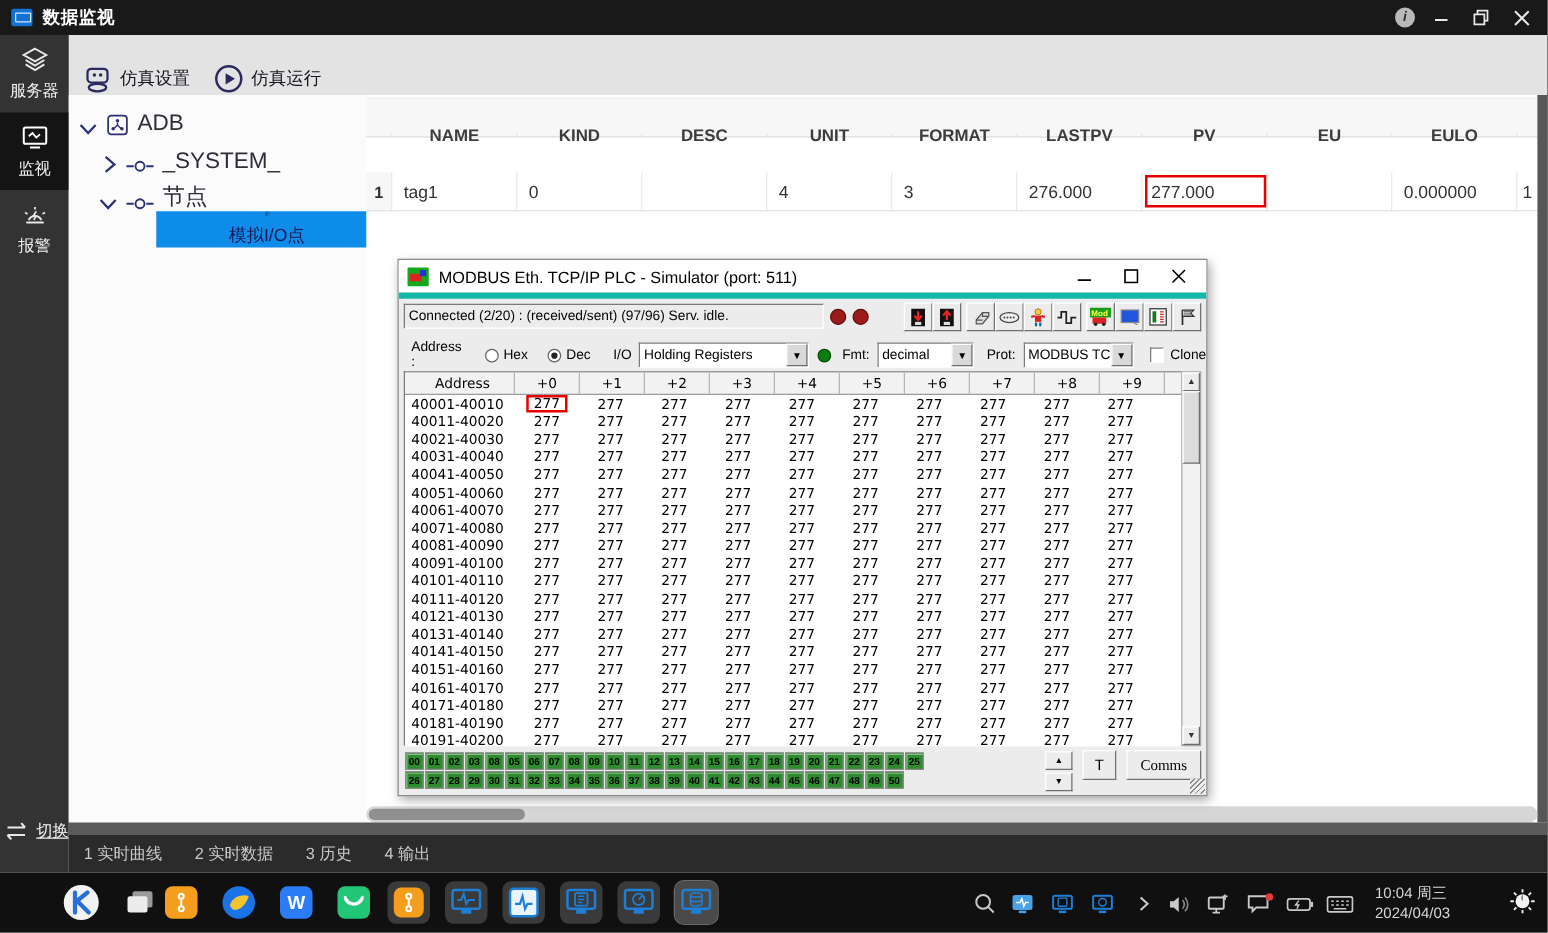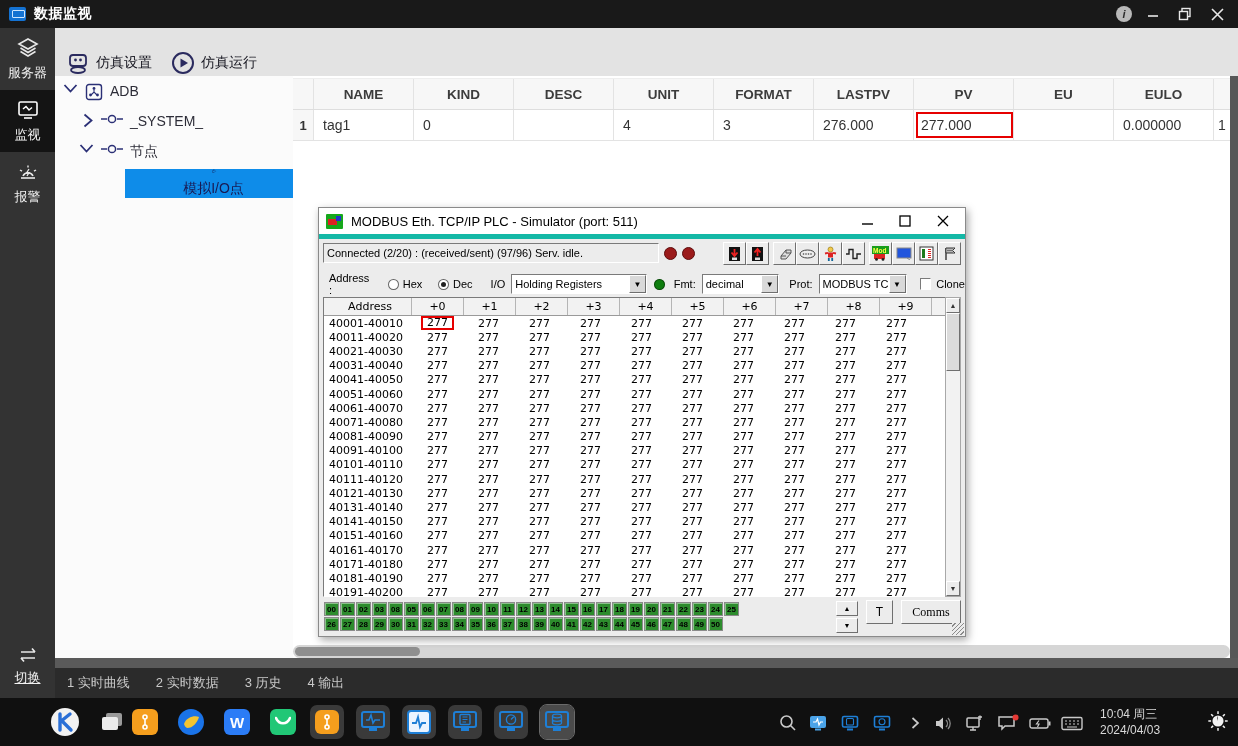--- a/index.html
+++ b/index.html
@@ -20,34 +20,34 @@
   
   #toolbar{left:55px;top:28px;width:1183px;height:48px;background:#e3e3e3;display:flex;align-items:flex-end;gap:18px;padding-left:10px;box-sizing:border-box;}
   .tb-btn{display:flex;align-items:center;gap:5px;color:#15151f;font-size:14px;}
   .tb-btn svg{display:block;}
 
   
   #sidebar{left:0;top:28px;width:55px;height:670px;background:#333333;}
   .sb-item{width:55px;height:62px;display:flex;flex-direction:column;align-items:center;justify-content:center;gap:4px;color:#f2f2f2;font-size:13px;}
   .sb-item.sel{background:#141414;}
   .sb-item svg{display:block;}
-  #sb-bottom{position:absolute;left:0;bottom:4px;width:55px;height:58px;display:flex;flex-direction:column;align-items:center;justify-content:center;gap:3px;color:#f2f2f2;font-size:13px;text-decoration:underline;}
+  #sb-bottom{position:absolute;left:0;bottom:4px;width:55px;height:58px;display:flex;flex-direction:row;align-items:center;justify-content:center;gap:3px;color:#f2f2f2;font-size:13px;text-decoration:underline;}
 
   
   #tree{left:55px;top:76px;width:238px;height:582px;background:#fbfbfb;}
-  .tree-row{position:absolute;display:flex;align-items:flex-start;gap:7px;font-size:14px;color:#2d2d38;height:26px;}
+  .tree-row{position:absolute;display:flex;align-items:flex-end;gap:7px;font-size:18px;color:#2d2d38;height:26px;}
   .tree-row svg{display:block;}
   #tree-leaf{position:absolute;left:70px;top:93px;width:168px;height:29px;background:#0e8ce9;
     display:flex;align-items:center;gap:7px;padding-left:9px;box-sizing:border-box;color:#191a53;font-size:14px;flex-direction:column;}
 
   
   #tagtable{left:293px;top:78px;width:938px;}
   .tt-row{display:flex;}
   .tt-h{height:30px;background:#f7f7f7;border-bottom:1px solid #dedede;border-top:1px solid #eee;}
-  .tt-cell{box-sizing:border-box;border-right:1px solid #e3e3e3;font-size:13.5px;display:flex;align-items:center;}
+  .tt-cell{box-sizing:border-box;border-right:1px solid #e3e3e3;font-size:13.5px;display:flex;align-items:center;margin-top:28px;}
   .tt-h .tt-cell{justify-content:center;font-weight:700;color:#3c3c3c;}
   .tt-d .tt-cell{height:31px;border-bottom:1px solid #e3e3e3;color:#333;font-size:14px;padding-left:9px;background:#fff;}
   .w-num{width:21px;justify-content:center!important;padding-left:0!important;}
   .tt-d .w-num{background:#f7f7f7;font-weight:700;font-size:13px;}
   .w-col{width:100px;}
   .w-ovf{width:16px;border-right:none;}
   .tt-d .w-ovf{padding-left:4px;overflow:hidden;}
   #pv-cell{position:relative;padding-left:0!important;}
   #pv-box{position:absolute;left:2px;top:2px;bottom:2px;width:90px;border:2px solid #e60000;display:flex;align-items:center;padding-left:3px;}
 

